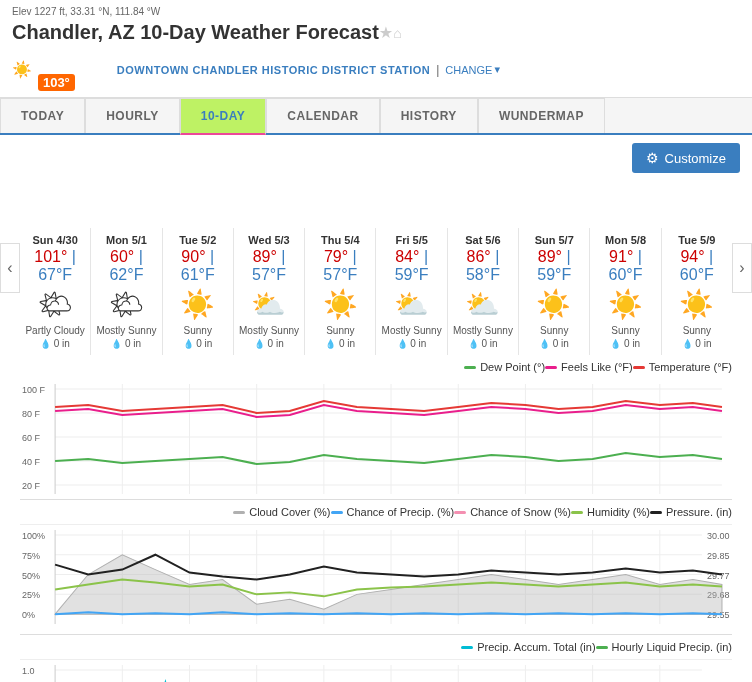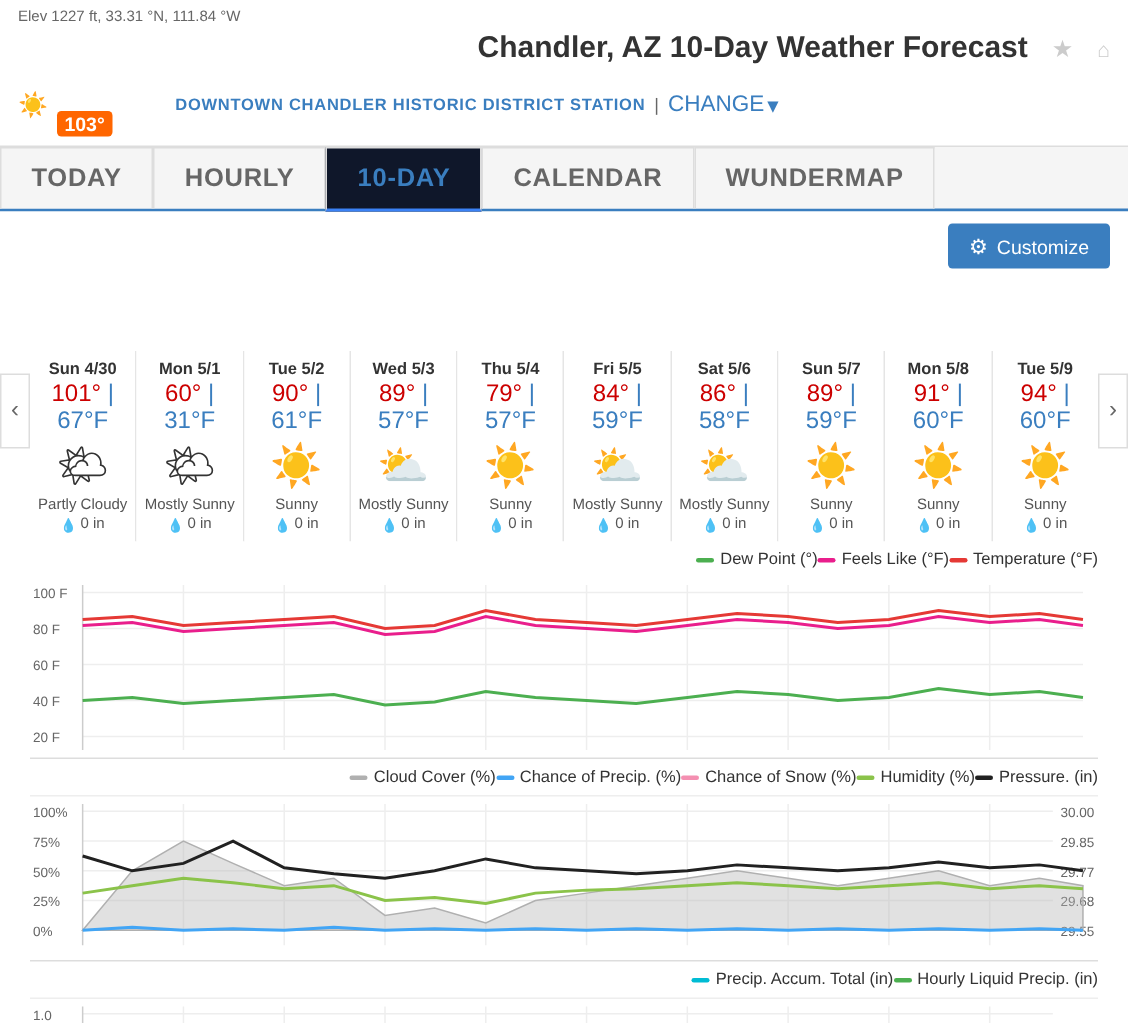--- a/index.html
+++ b/index.html
@@ -1,34 +1,34 @@
 <!DOCTYPE html>
 <html><head>
   <meta charset="utf-8">
   <style>
     * { box-sizing: border-box; margin: 0; padding: 0; }
     body { font-family: Arial, sans-serif; background: #fff; font-size: 12px; color: #333; width: 752px; }
 
     .top-bar { padding: 6px 12px; background: #fff; border-bottom: 1px solid #ddd; }
     .elev-text { font-size: 10px; color: #666; }
-    .title-row { display: flex; align-items: center; gap: 16px; margin: 4px 0; justify-content: flex-end; }
+    .title-row { display: flex; align-items: center; gap: 0; margin: 4px 0; }
     .page-title { font-size: 20px; font-weight: bold; color: #333; }
     .star-icon { color: #ccc; font-size: 16px; }
     .home-icon { color: #ccc; font-size: 14px; }
 
     .station-row { display: flex; align-items: center; gap: 6px; font-size: 12px; }
     .temp-badge { background: #ff6600; color: #fff; border-radius: 3px; padding: 1px 5px; font-weight: bold; font-size: 13px; margin-top: 26px; }
     .station-link { color: #3a7ebf; font-weight: bold; font-size: 11px; text-decoration: none; letter-spacing: 0.5px; padding-left: 36px; }
-    .change-link { color: #3a7ebf; font-size: 15px; text-decoration: none; display: flex; align-items: center; gap: 2px; }
+    .change-link { color: #3a7ebf; font-size: 11px; text-decoration: none; display: flex; align-items: center; gap: 2px; }
     .separator { color: #666; }
     .sun-icon { font-size: 16px; }
 
     .nav-tabs { display: flex; border-bottom: 2px solid #3a7ebf; background: #f5f5f5; }
-    .nav-tab { padding: 10px 20px; font-size: 17px; font-weight: bold; color: #666; cursor: pointer; border: 1px solid #ddd; border-bottom: none; background: #f5f5f5; text-transform: uppercase; letter-spacing: 0.5px; }
-    .nav-tab.active { background: #0f172a; color: #3a7ebf; border-bottom: 2px solid #3b82f6; margin-bottom: -2px; }
+    .nav-tab { padding: 10px 20px; font-size: 12px; font-weight: bold; color: #666; cursor: pointer; border: 1px solid #ddd; border-bottom: none; background: #f5f5f5; text-transform: uppercase; letter-spacing: 0.5px; }
+    .nav-tab.active { background: #bef264; color: #3a7ebf; border-bottom: 2px solid #ec4899; margin-bottom: -2px; }
 
     .toolbar { display: flex; justify-content: flex-end; padding: 8px 12px; background: #fff; }
     .customize-btn { background: #3a7ebf; color: #fff; border: none; padding: 7px 14px; border-radius: 3px; font-size: 13px; cursor: pointer; display: flex; align-items: center; gap: 6px; }
     .gear-icon { font-size: 14px; }
     .nav-arrow { position: absolute; top: 50%; transform: translateY(-50%); background: #fff; border: 1px solid #ddd; width: 20px; height: 50px; display: flex; align-items: center; justify-content: center; cursor: pointer; z-index: 10; font-size: 16px; color: #666; }
     .nav-arrow.left { left: 0; }
     .nav-arrow.right { right: 0; }
 
     .forecast-container { display: flex; width: 100%; overflow: hidden; }
     .day-col { flex: 1; min-width: 0; border-right: 1px solid #e5e5e5; padding: 6px 4px; text-align: center; background: #fff; margin-top: 47px; }
@@ -77,20 +77,21 @@
       <span>▾</span>
     </a>
   </div>
 </div>
 
 <div class="nav-tabs">
   <div class="nav-tab">TODAY</div>
   <div class="nav-tab">HOURLY</div>
   <div class="nav-tab active">10-DAY</div>
   <div class="nav-tab">CALENDAR</div>
+  <div class="nav-tab">HISTORY</div>
   <div class="nav-tab">WUNDERMAP</div>
 </div>
 
 <div class="toolbar">
   <button class="customize-btn">
     <span class="gear-icon">⚙</span>
     <span>Customize</span>
   </button>
 </div>
 
@@ -107,21 +108,21 @@
       <div class="day-desc">Partly Cloudy</div>
       <div class="precip">
         <span class="precip-icon">💧</span>
         <span>0 in</span>
       </div>
     </div>
       <div class="day-col">
       <div class="day-header">Mon 5/1</div>
       <div class="day-temps">
         <span class="high-temp">60°</span>
-        <span class="low-temp"> | 31°F</span>
+        <span class="low-temp"> | 62°F</span>
       </div>
       <div class="weather-icon">🌤</div>
       <div class="day-desc">Mostly Sunny</div>
       <div class="precip">
         <span class="precip-icon">💧</span>
         <span>0 in</span>
       </div>
     </div>
       <div class="day-col">
       <div class="day-header">Tue 5/2</div>

